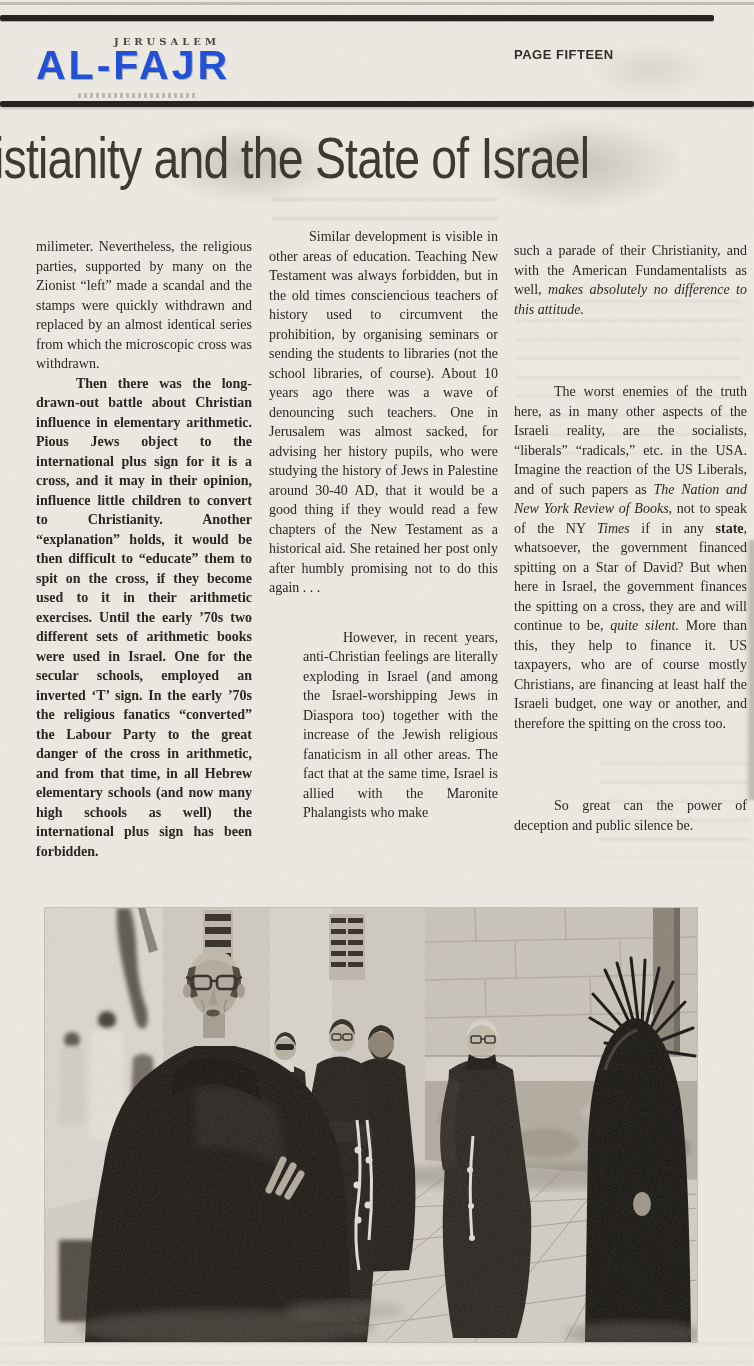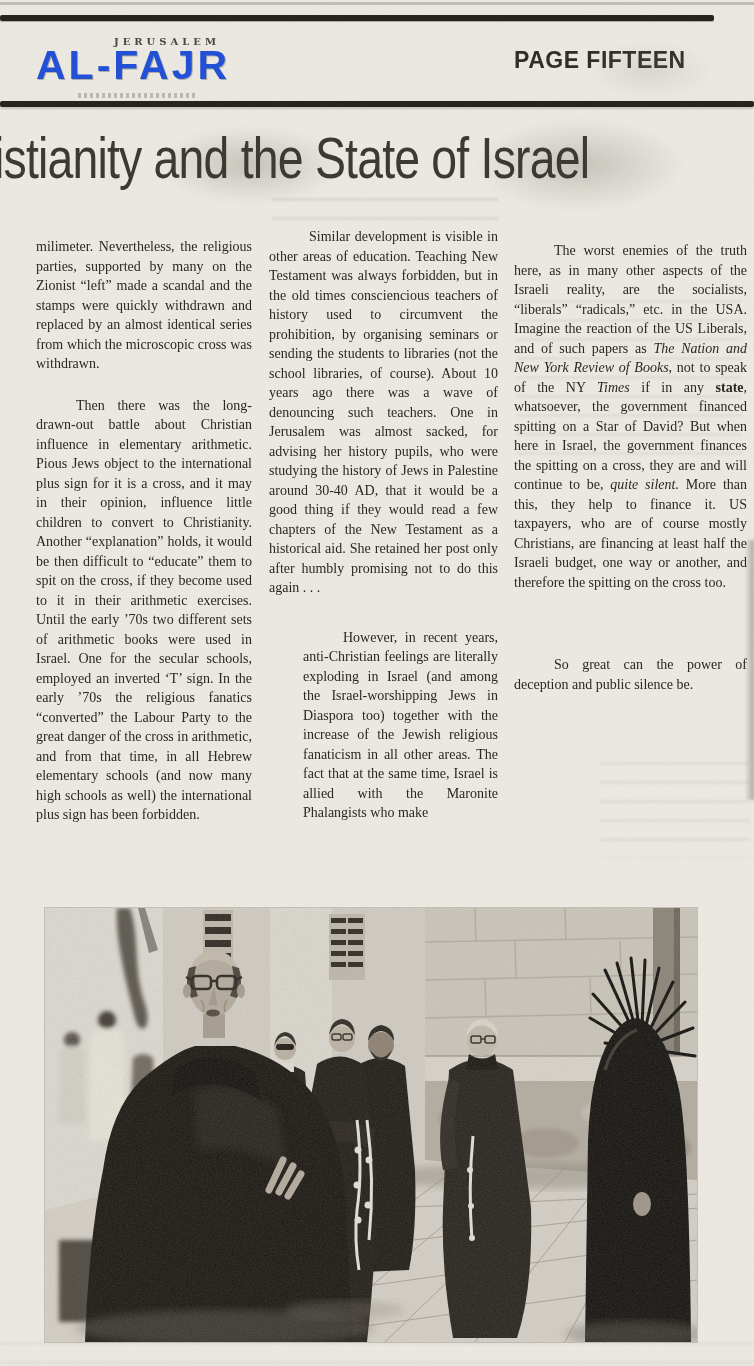--- a/index.html
+++ b/index.html
@@ -21,35 +21,35 @@
     font-family:Liberation Sans, sans-serif;font-weight:bold;font-size:41px;letter-spacing:3px;color:#1d4ed8;
     text-shadow:1px 1px 0 rgba(62,56,51,.35);
   }
   .masthead-tagline{
     position:absolute;top:93px;left:78px;width:118px;height:5px;
     background:repeating-linear-gradient(90deg,rgba(90,85,78,.55) 0 3px,transparent 3px 6px);
     filter:blur(.7px);opacity:.6;
   }
   .page-label{
     position:absolute;top:47px;left:514px;
-    font-family:"Liberation Sans",sans-serif;font-weight:bold;font-size:23px;
+    font-family:"Liberation Sans",sans-serif;font-weight:bold;font-size:13px;
     letter-spacing:.5px;color:#2d2a25;
   }
   .headline{
     position:absolute;top:124px;left:-6px;margin:0;white-space:nowrap;
     font-family:"Liberation Sans",sans-serif;font-weight:300;font-size:58px;
     letter-spacing:-1px;color:#38362f;transform:scaleX(.80);transform-origin:left top;
   }
   .col{position:absolute;font-size:14px;line-height:19.5px;text-align:justify;color:#26231e;}
   .col p{margin:0;}
   .col .ind{text-indent:40px;}
   .col1{left:36px;top:237px;width:216px;}
   .col2{left:269px;top:227px;width:229px;}
   .col3{left:514px;top:241px;width:233px;}
-  .col1 p + p{margin-top:22px;}
+  .col1 p + p{font-weight:bold;}
   .col2 p + p{margin-top:30px;margin-left:34px;}
   .col3 p + p{margin-top:63px;}
   .it{font-style:italic;}
   .bd{font-weight:bold;}
   .photo{
     position:absolute;left:45px;top:908px;width:652px;height:434px;margin:0;
     background:#d9d5cd;box-shadow:0 0 0 1px rgba(120,115,106,.35);
   }
   .ghost{
     position:absolute;pointer-events:none;
@@ -93,20 +93,21 @@
 <main>
   <div class="col col1">
       <p><span>milimeter. Nevertheless, the religious parties, supported by many on the Zionist “left” made a scandal and the stamps were quickly withdrawn and replaced by an almost identical series from which the microscopic cross was withdrawn.</span></p>
       <p class="ind"><span>Then there was the long-drawn-out battle about Christian influence in elementary arithmetic. Pious Jews object to the international plus sign for it is a cross, and it may in their opinion, influence little children to convert to Christianity. Another “explanation” holds, it would be then difficult to “educate” them to spit on the cross, if they become used to it in their arithmetic exercises. Until the early ’70s two different sets of arithmetic books were used in Israel. One for the secular schools, employed an inverted ‘T’ sign. In the early ’70s the religious fanatics “converted” the Labour Party to the great danger of the cross in arithmetic, and from that time, in all Hebrew elementary schools (and now many high schools as well) the international plus sign has been forbidden.</span></p>
     </div>
   <div class="col col2">
       <p class="ind"><span>Similar development is visible in other areas of education. Teaching New Testament was always forbidden, but in the old times consciencious teachers of history used to circumvent the prohibition, by organising seminars or sending the students to libraries (not the school libraries, of course). About 10 years ago there was a wave of denouncing such teachers. One in Jerusalem was almost sacked, for advising her history pupils, who were studying the history of Jews in Palestine around 30-40 AD, that it would be a good thing if they would read a few chapters of the New Testament as a historical aid. She retained her post only after humbly promising not to do this again . . .</span></p>
       <p class="ind"><span>However, in recent years, anti-Christian feelings are literally exploding in Israel (and among the Israel-worshipping Jews in Diaspora too) together with the increase of the Jewish religious fanaticism in all other areas. The fact that at the same time, Israel is allied with the Maronite Phalangists who make</span></p>
     </div>
   <div class="col col3">
+      <p><span>such a parade of their Christianity, and with the American Fundamentalists as well, </span><span class="it">makes absolutely no difference to this attitude.</span></p>
       <p class="ind"><span>The worst enemies of the truth here, as in many other aspects of the Israeli reality, are the socialists, “liberals” “radicals,” etc. in the USA. Imagine the reaction of the US Liberals, and of such papers as </span><span class="it">The Nation and New York Review of Books</span><span>, not to speak of the NY </span><span class="it">Times</span><span> if in any </span><span class="bd">state</span><span>, whatsoever, the government financed spitting on a Star of David? But when here in Israel, the government finances the spitting on a cross, they are and will continue to be, </span><span class="it">quite silent.</span><span> More than this, they help to finance it. US taxpayers, who are of course mostly Christians, are financing at least half the Israeli budget, one way or another, and therefore the spitting on the cross too.</span></p>
       <p class="ind"><span>So great can the power of deception and public silence be.</span></p>
     </div>
 </main>
 
 <figure class="photo" role="img" aria-label="Black-and-white photograph of monks in dark habits walking in procession along a cobbled street beside a stone wall; the lead balding monk wears glasses, other friars follow, and a dark hooded figure at right carries spiky palm fronds.">
 <svg viewBox="0 0 652 434" width="652" height="434">
   <defs>
     <filter id="grain" x="0" y="0" width="100%" height="100%">
       <feTurbulence type="fractalNoise" baseFrequency="0.8" numOctaves="2" seed="7"></feTurbulence>

